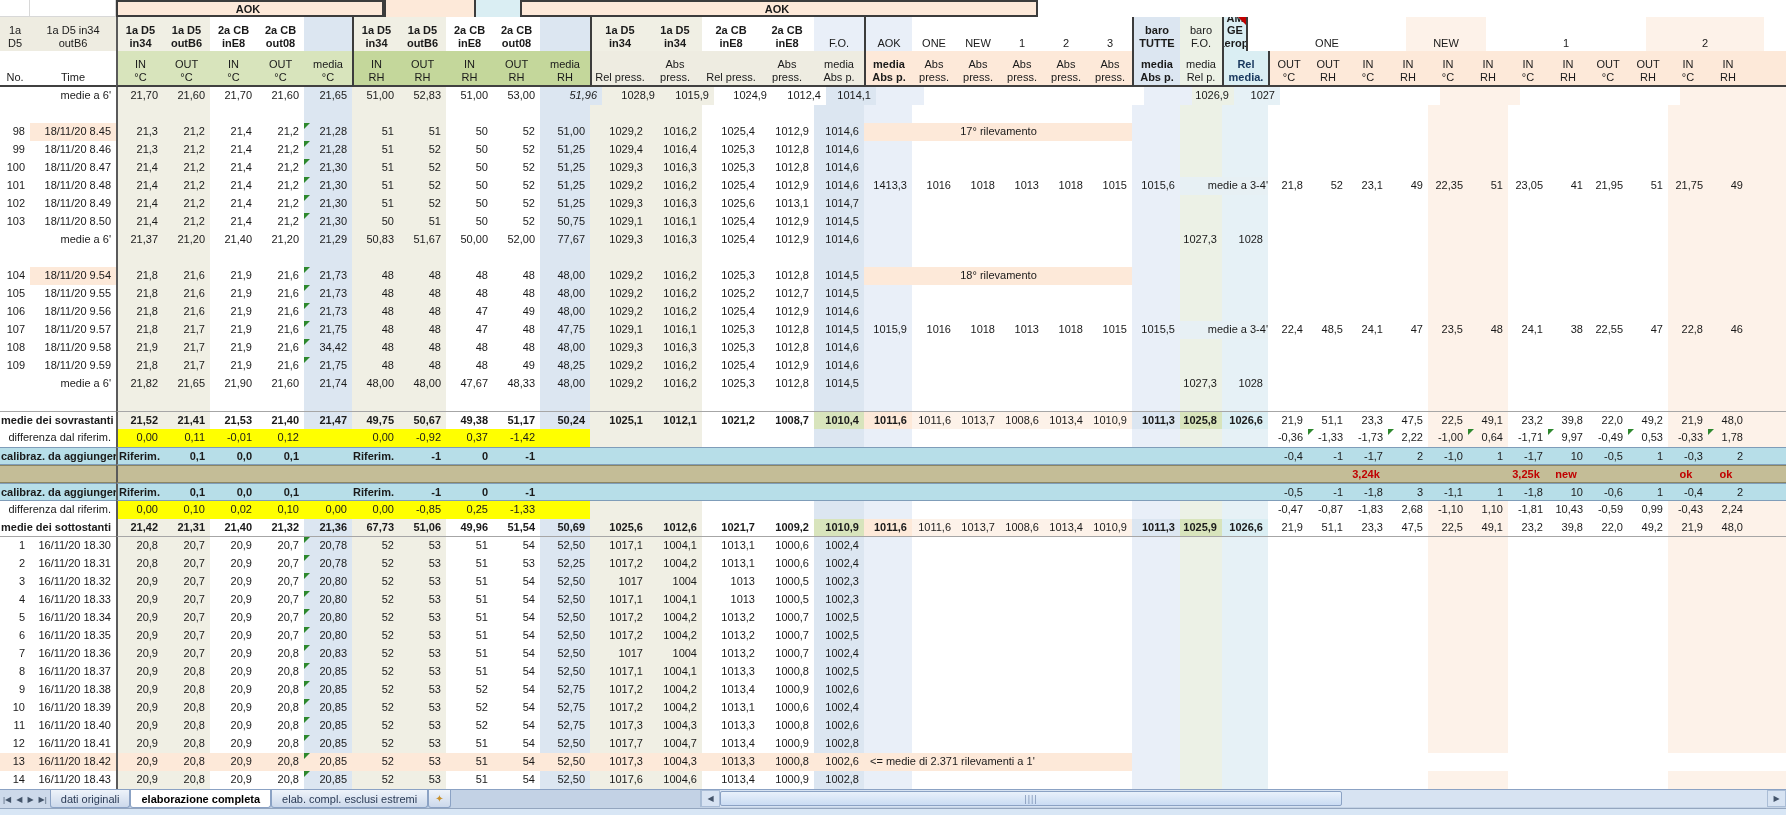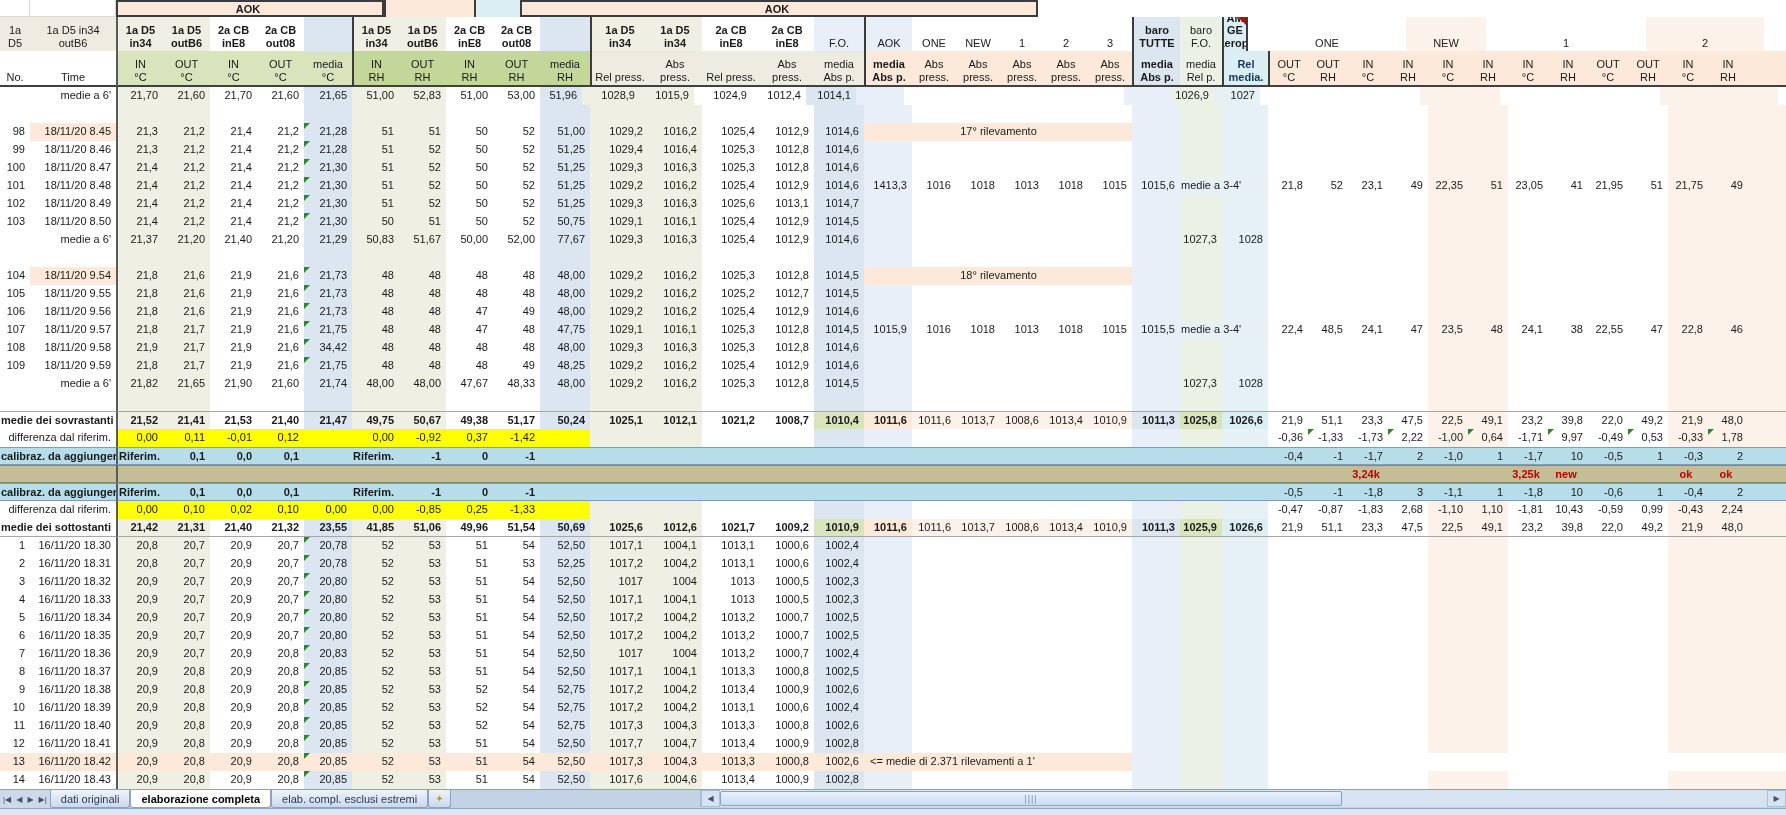--- a/index.html
+++ b/index.html
@@ -20,21 +20,21 @@
   .grid{background:#fff;border-right:1px solid #d8d8d8;border-bottom:1px solid #d8d8d8}
   .h1g{background:#d8e4bc;font-weight:bold;text-align:center;padding-top:1px}
   .h1p{background:#fde9d9;font-weight:bold;text-align:center;padding-top:1px}
   .h1c{background:#daeef3}
   .boxed{border:2px solid #3c3c3c}
   .ivh{background:#eeece1}
   .g1{background:#d8e4bc}.g2{background:#c4d79b}
   .pch{background:#fde9d9}
   .blm{background:#dce6f1}.cym{background:#daeef3}
   .grn{background:#d8e4bc}
-  .m34{background:#e7f0f4;text-align:left;padding-right:8px}
+  .m34{background:#e7f0f4;text-align:right;padding-right:0}
   .ann{background:#fde9d9;text-align:center;padding-right:0}
   .annL{background:#fde9d9;text-align:left;padding-left:6px}
   .ylw{background:#ffff00}
   .navy{color:#17375d}
   .b{font-weight:bold}
   .red{color:#c00000;font-weight:bold;text-align:center}
   .lbl{white-space:nowrap}
   .cbrow .cell{background:#b7dee8;border-top:1px solid #7f9db9;border-bottom:1px solid #7f9db9}
   .tanrow .cell{background:#c4bd97;border-top:1px solid #8c8663;border-bottom:1px solid #8c8663}
   .sovr .cell{border-top:1px solid #a6a6a6}
@@ -214,21 +214,21 @@
       <div class="cell wh lbl" style="width: 86px;">medie a 6'</div>
       <div class="cell iv vline" style="width: 47px;">21,70</div>
       <div class="cell iv" style="width: 47px;">21,60</div>
       <div class="cell wh" style="width: 47px;">21,70</div>
       <div class="cell wh" style="width: 47px;">21,60</div>
       <div class="cell bl" style="width: 48px;">21,65</div>
       <div class="cell iv" style="width: 47px;">51,00</div>
       <div class="cell iv" style="width: 47px;">52,83</div>
       <div class="cell wh" style="width: 47px;">51,00</div>
       <div class="cell wh" style="width: 47px;">53,00</div>
-      <div class="cell bl" style="width: 42px;">51,96</div>
+      <div class="cell bl" style="width: 62px; font-style: italic;">51,96</div>
       <div class="cell iv" style="width: 58px;">1028,9</div>
       <div class="cell iv" style="width: 54px;">1015,9</div>
       <div class="cell wh" style="width: 58px;">1024,9</div>
       <div class="cell wh" style="width: 54px;">1012,4</div>
       <div class="cell bl" style="width: 50px;">1014,1</div>
       <div class="cell pb" style="width: 48px;"></div>
       <div class="cell wh" style="width: 44px;"></div>
       <div class="cell wh" style="width: 44px;"></div>
       <div class="cell wh" style="width: 44px;"></div>
       <div class="cell wh" style="width: 44px;"></div>
@@ -1175,22 +1175,22 @@
       <div class="cell pe" style="width: 40px;">-0,43</div>
       <div class="cell pe" style="width: 40px;">2,24</div>
       <div class="cell pe" style="width: 38px;"></div>
     </div>
     <div class="row  sott">
       <div class="cell wh lbl b" style="width: 116px;">medie dei sottostanti</div>
       <div class="cell iv b vline" style="width: 47px;">21,42</div>
       <div class="cell iv b" style="width: 47px;">21,31</div>
       <div class="cell wh b" style="width: 47px;">21,40</div>
       <div class="cell wh b" style="width: 47px;">21,32</div>
-      <div class="cell bl b" style="width: 48px;">23,55</div>
-      <div class="cell iv b" style="width: 47px;">41,85</div>
+      <div class="cell bl b" style="width: 48px;">21,36</div>
+      <div class="cell iv b" style="width: 47px;">67,73</div>
       <div class="cell iv b" style="width: 47px;">51,06</div>
       <div class="cell wh b" style="width: 47px;">49,96</div>
       <div class="cell wh b" style="width: 47px;">51,54</div>
       <div class="cell bl b" style="width: 50px;">50,69</div>
       <div class="cell iv b" style="width: 58px;">1025,6</div>
       <div class="cell iv b" style="width: 54px;">1012,6</div>
       <div class="cell wh b" style="width: 58px;">1021,7</div>
       <div class="cell wh b" style="width: 54px;">1009,2</div>
       <div class="cell bl grn b" style="width: 50px;">1010,9</div>
       <div class="cell pb pch b" style="width: 48px;">1011,6</div>

